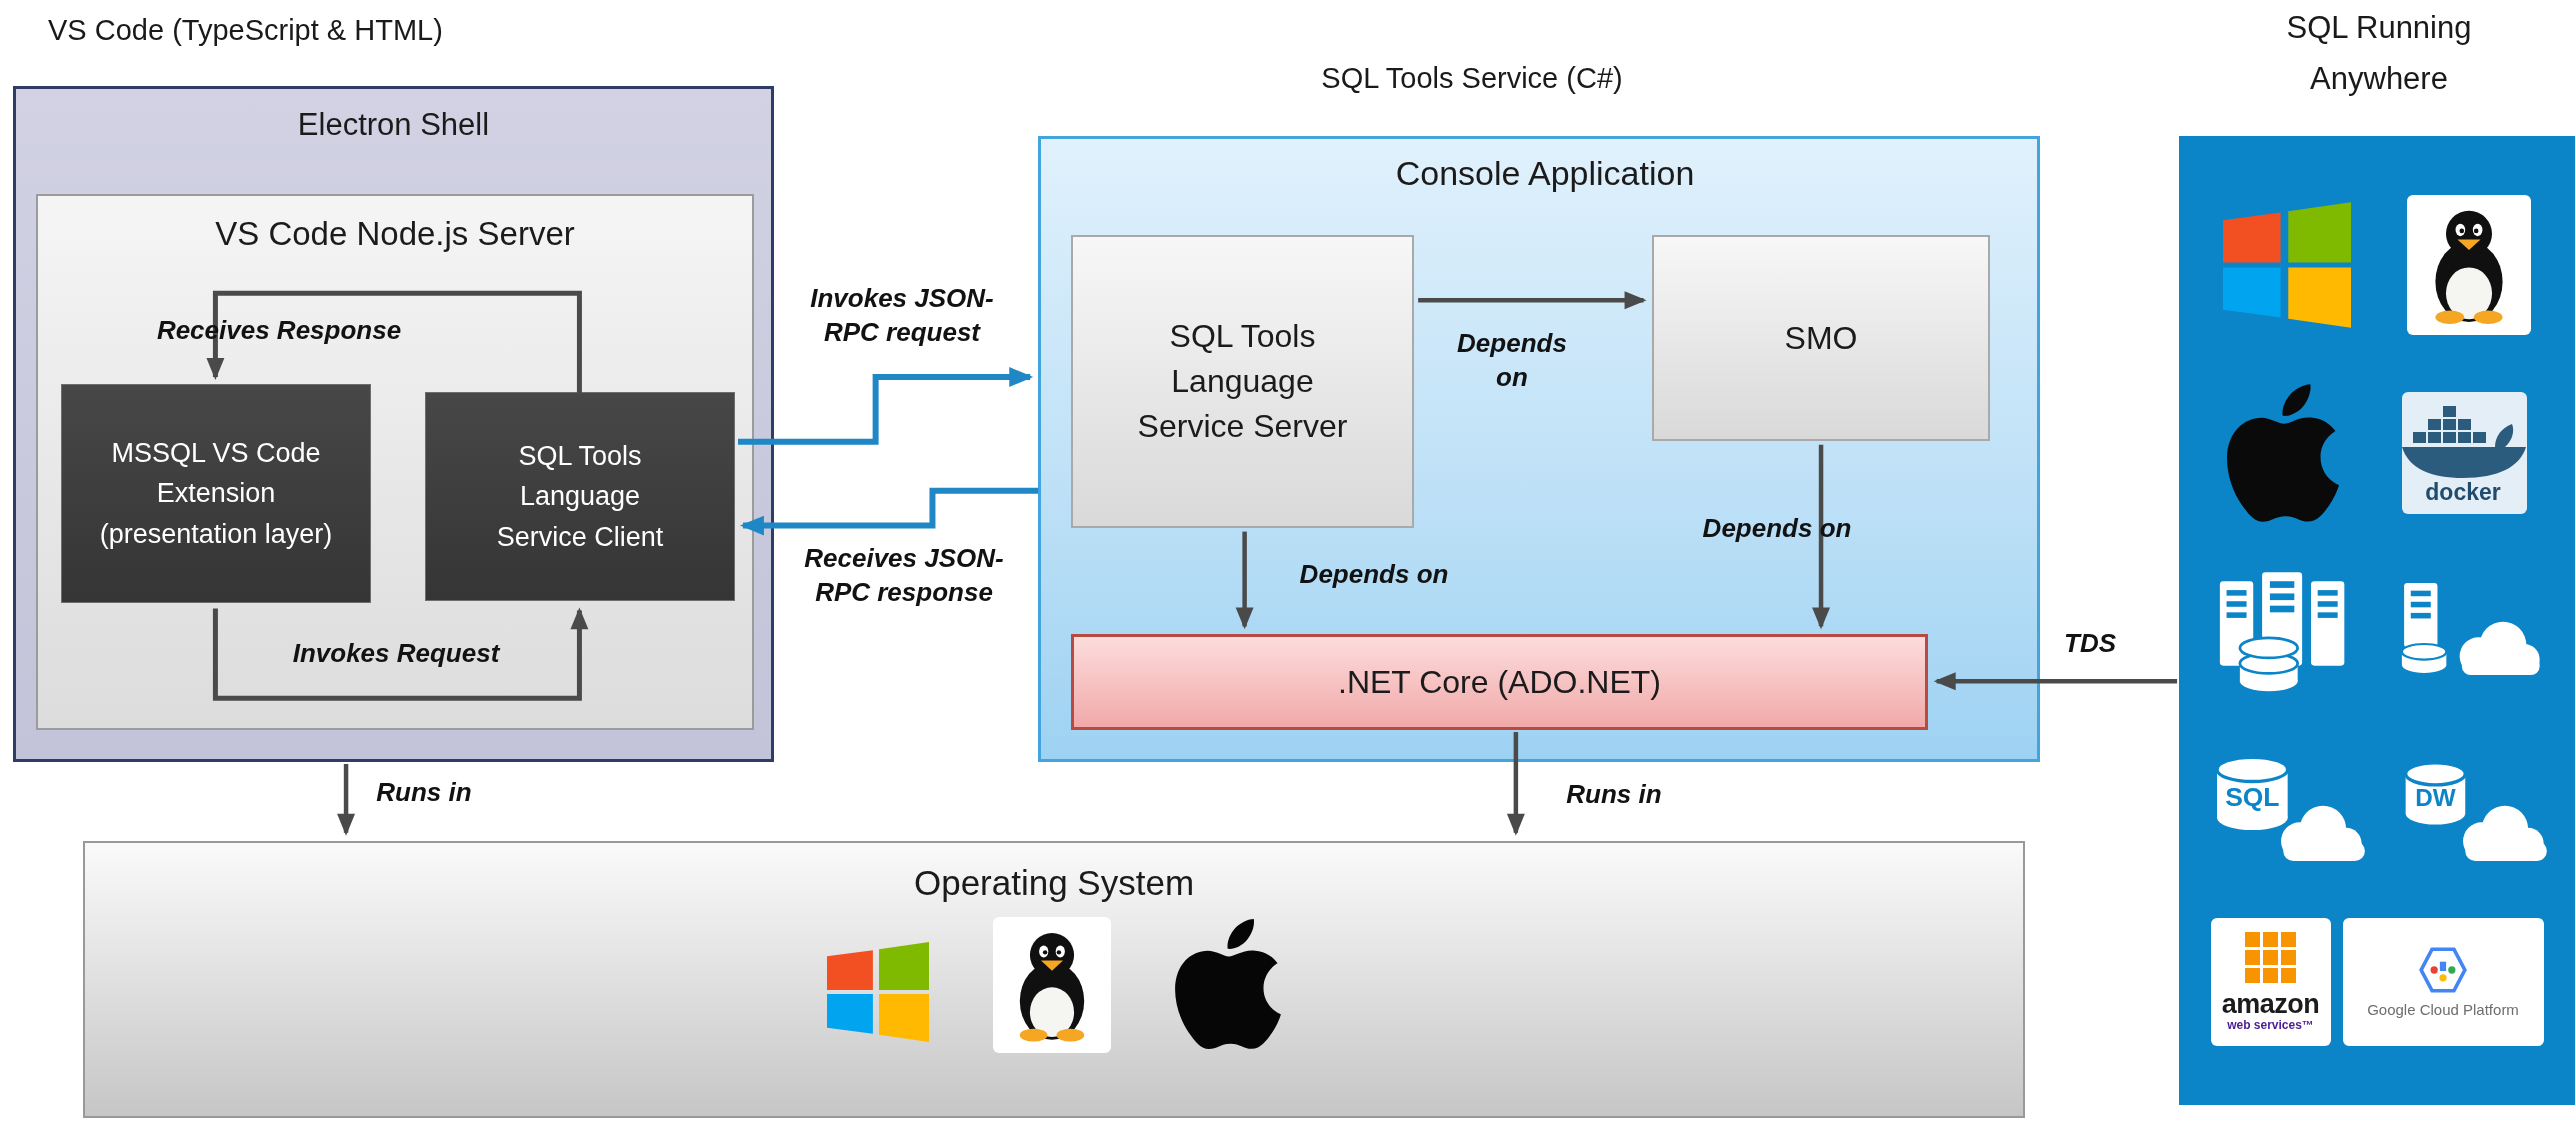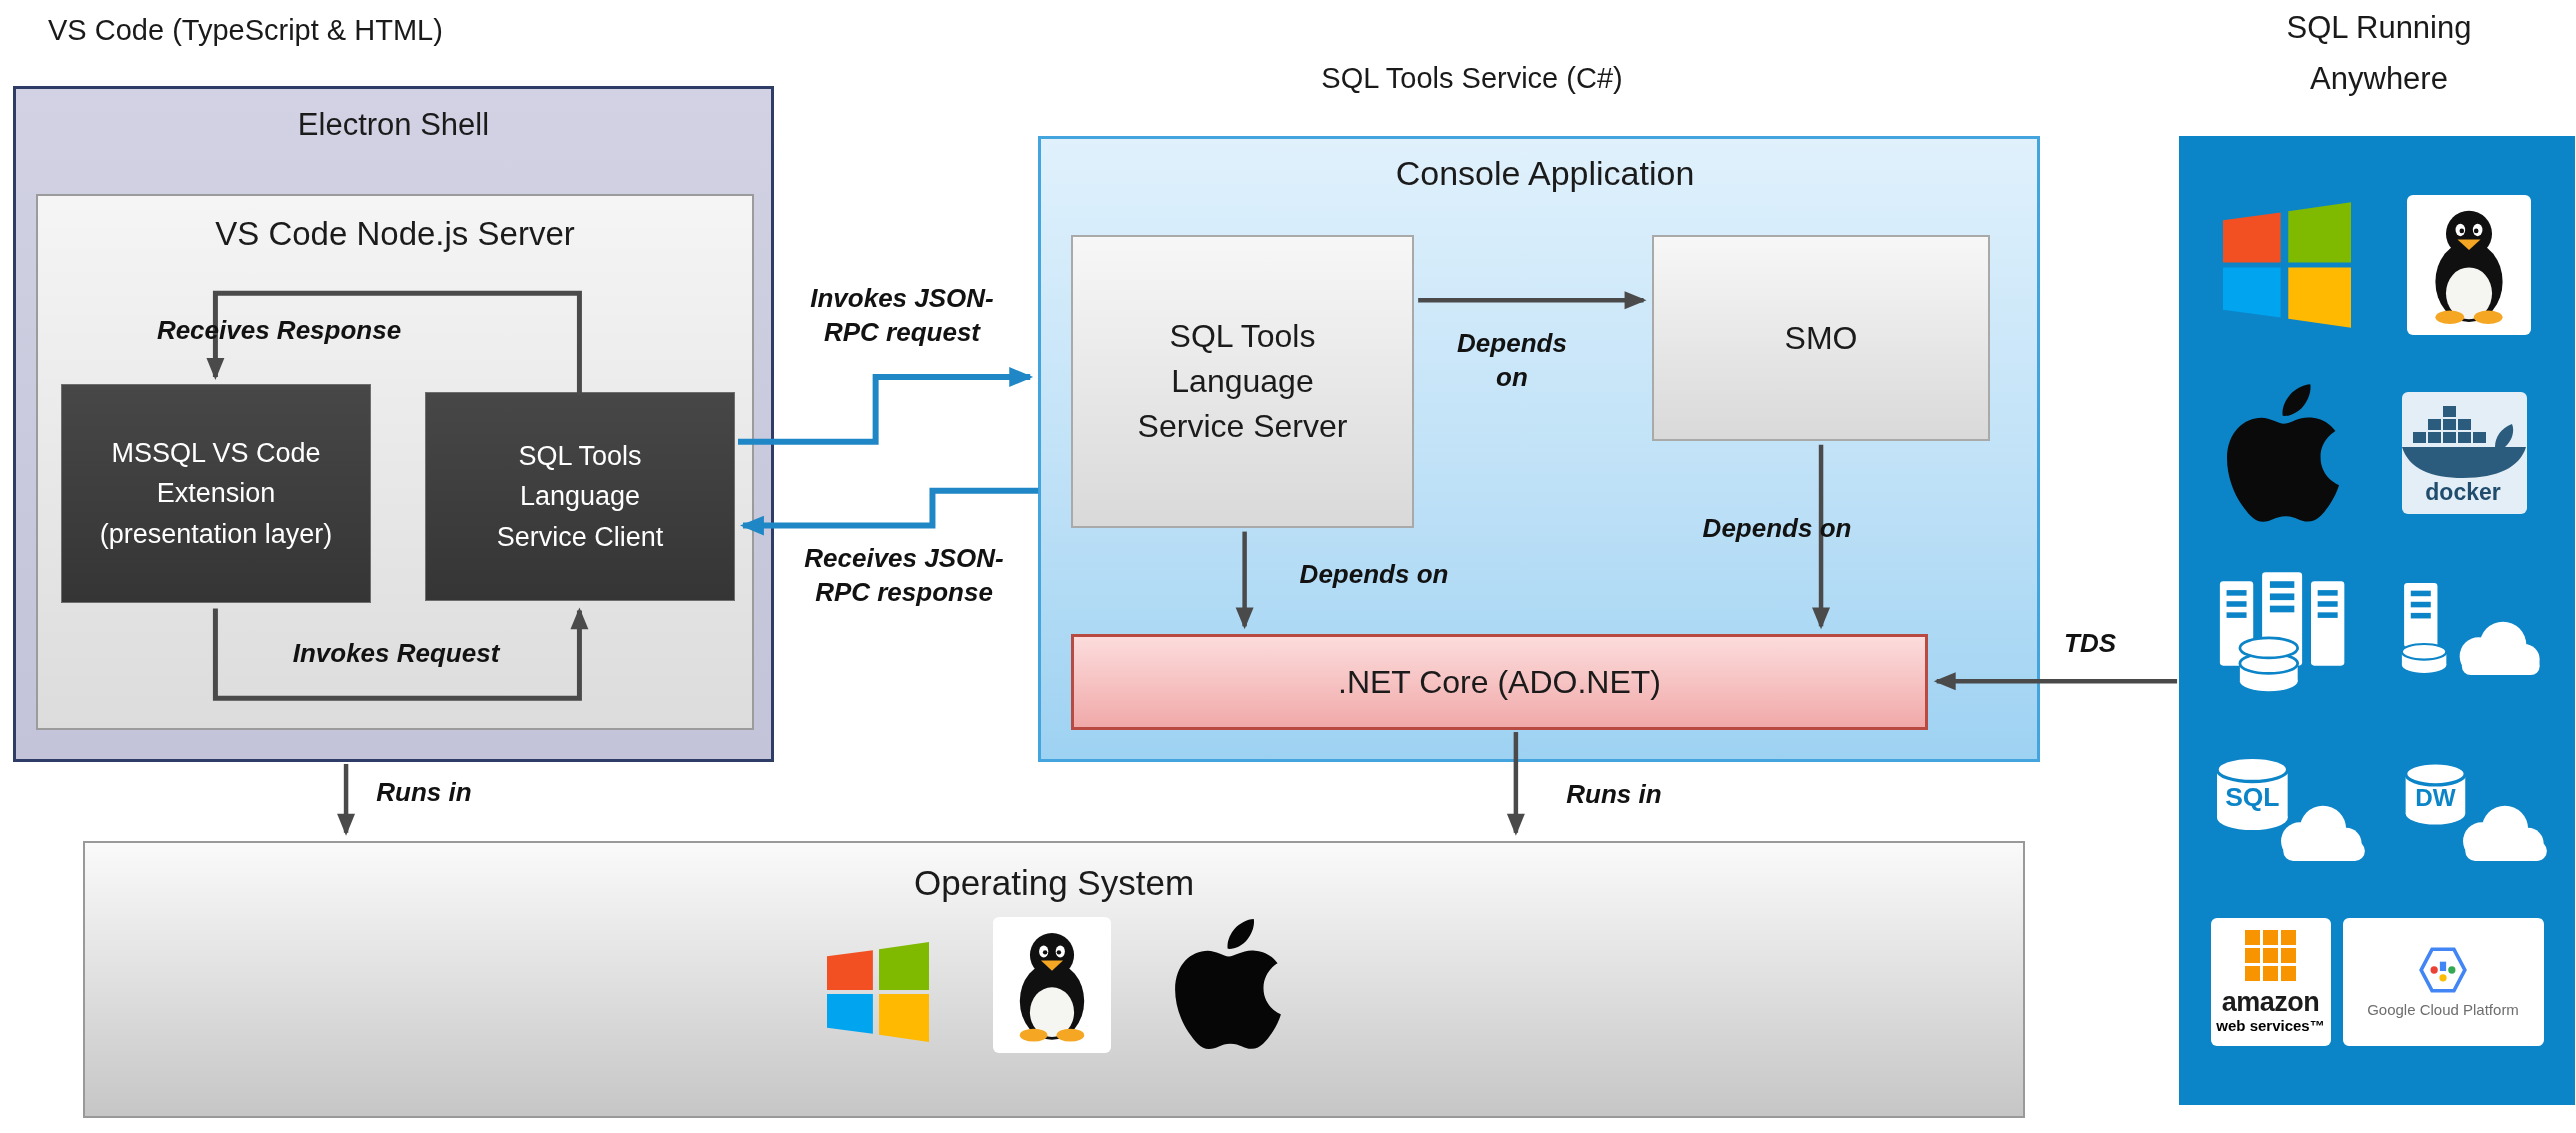--- a/index.html
+++ b/index.html
@@ -59,21 +59,21 @@
   
   .rp-row { display:flex; justify-content:space-around; align-items:center; width:100%; }
   .rp-row-logos { justify-content:center; gap:12px; }
   .docker-card { width:125px; height:122px; background:#e4eef6; }
   .aws-card { width:120px; height:128px; }
   .gcp-card { width:201px; height:128px; }
 
   .aws-cubes { display:grid; grid-template-columns:repeat(3,15px); grid-auto-rows:15px; gap:3px; }
   .aws-cubes span { background:#f79400; display:block; }
   .aws-name { font-size:27px; font-weight:bold; color:#1c1c1c; line-height:1.05; margin-top:7px; letter-spacing:-0.5px; }
-  .aws-sub { font-size:15px; font-weight:bold; color:#000000; }
+  .aws-sub { font-size:12px; font-weight:bold; color:#4c1d95; }
   .gcp-name { font-size:15px; color:#6e6e6e; margin-top:8px; white-space:nowrap; }
 
   svg text { font-family:"Liberation Sans", sans-serif; }
 </style>
 </head>
 <body>
 
 <div id="stage">
 
   <div class="hdr" style="left:48px; top:14px;">VS Code (TypeScript &amp; HTML)</div>

